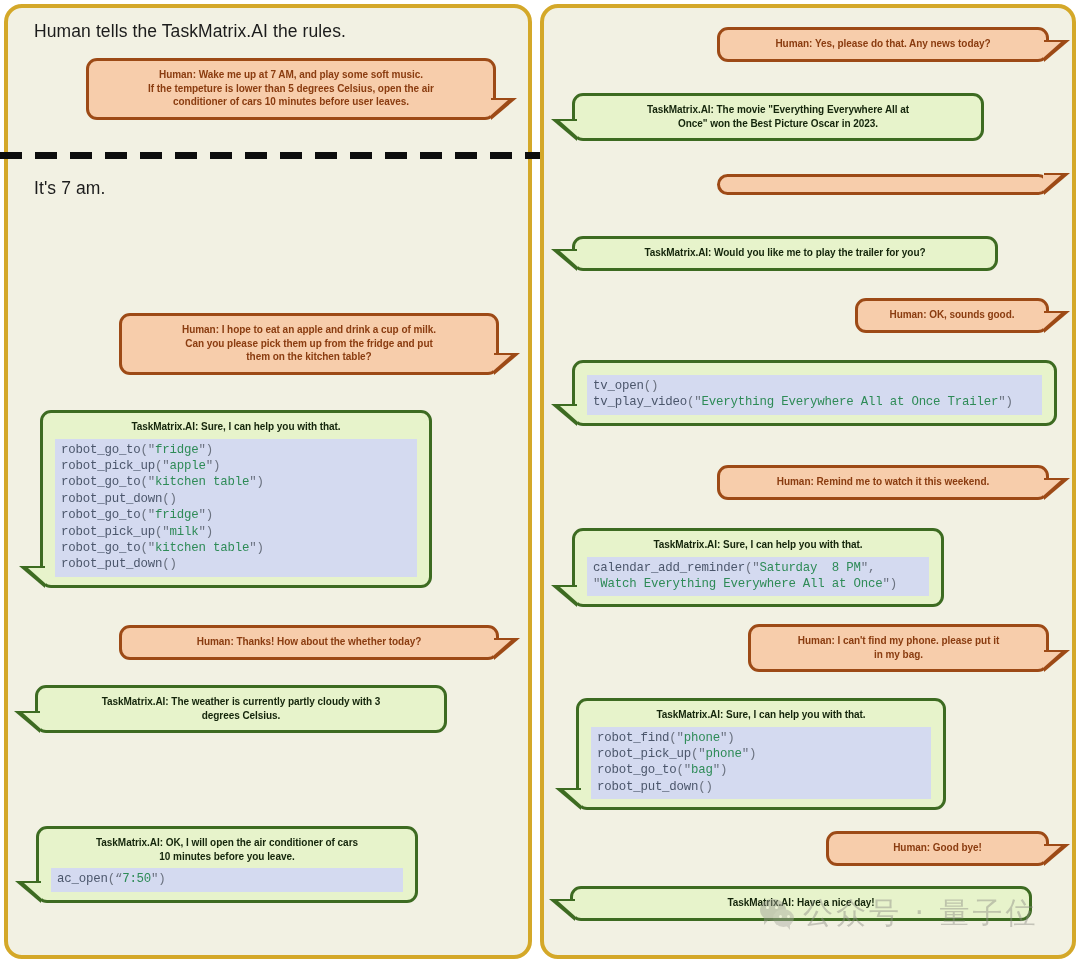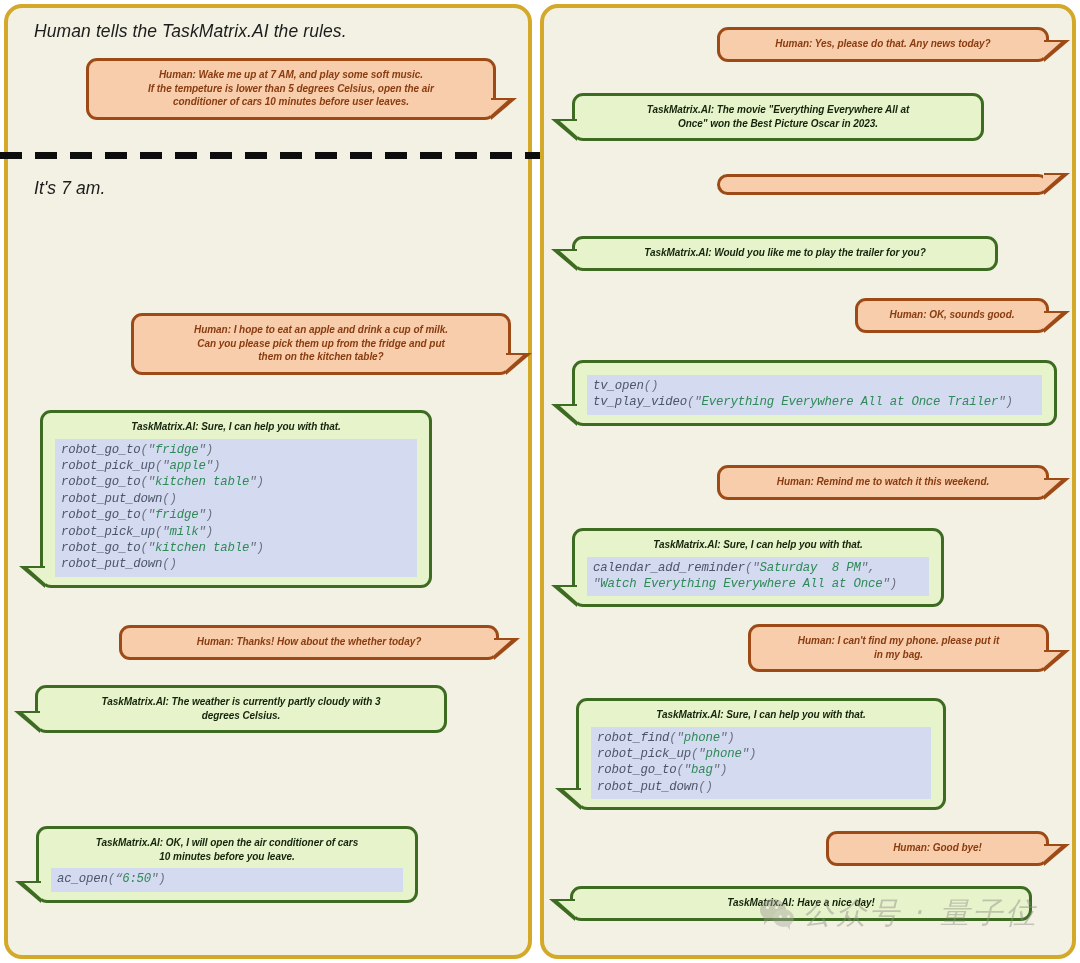--- a/index.html
+++ b/index.html
@@ -2,21 +2,21 @@
 <html><head>
 <meta charset="utf-8">
 <style>
   html,body{margin:0;padding:0;}
   body{
     width:1080px;height:963px;
     background:#ffffff;
     font-family:"Liberation Sans", sans-serif;
     overflow:hidden;
   }
-  .stage{position:relative;width:1080px;height:905px;font-style:italic;}
+  .stage{position:relative;width:1080px;height:905px;}
 
   
   .panel{
     position:absolute;
     background:#f2f1e3;
     border:4px solid #d4a829;
     border-radius:18px;
     box-sizing:border-box;
   }
   #panel-left{left:4px;top:4px;width:528px;height:955px;}
@@ -157,21 +157,21 @@
 
   <div class="caption" style="left:34px;top:178px;">It's 7 am.</div>
 
   <div class="bubble b-human" style="left:86px;top:58px;width:410px;">
     <div class="txt">Human: Wake me up at 7 AM, and play some soft music.<br>If the tempeture is lower than 5 degrees Celsius, open the air<br>conditioner of cars 10 minutes before user leaves.</div>
     <span class="tail tail-h-out"></span>
     <span class="tail tail-h-in"></span>
   </div>
 
 
-  <div class="bubble b-human" style="left:131px;top:313px;width:380px;">
+  <div class="bubble b-human" style="left:119px;top:313px;width:380px;">
     <div class="txt">Human: I hope to eat an apple and drink a cup of milk.<br>Can you please pick them up from the fridge and put<br>them on the kitchen table?</div>
     <span class="tail tail-h-out"></span>
     <span class="tail tail-h-in"></span>
   </div>
 
   <div class="bubble b-ai" style="left:40px;top:410px;width:392px;">
     <div class="txt">TaskMatrix.AI: Sure, I can help you with that.</div>
     <div class="code"><span>robot_go_to</span><span class="p">("</span><span class="s">fridge</span><span class="p">")</span><br><span>robot_pick_up</span><span class="p">("</span><span class="s">apple</span><span class="p">")</span><br><span>robot_go_to</span><span class="p">("</span><span class="s">kitchen table</span><span class="p">")</span><br><span>robot_put_down</span><span class="p">()</span><br><span>robot_go_to</span><span class="p">("</span><span class="s">fridge</span><span class="p">")</span><br><span>robot_pick_up</span><span class="p">("</span><span class="s">milk</span><span class="p">")</span><br><span>robot_go_to</span><span class="p">("</span><span class="s">kitchen table</span><span class="p">")</span><br><span>robot_put_down</span><span class="p">()</span></div>
     <span class="tail tail-a-out"></span>
     <span class="tail tail-a-in"></span>
@@ -185,21 +185,21 @@
 
   <div class="bubble b-ai" style="left:35px;top:685px;width:412px;">
     <div class="txt">TaskMatrix.AI: The weather is currently partly cloudy with 3<br>degrees Celsius.</div>
     <span class="tail tail-a-out"></span>
     <span class="tail tail-a-in"></span>
   </div>
 
 
   <div class="bubble b-ai" style="left:36px;top:826px;width:382px;">
     <div class="txt">TaskMatrix.AI: OK, I will open the air conditioner of cars<br>10 minutes before you leave.</div>
-    <div class="code"><span>ac_open</span><span class="p">(“</span><span class="s">6:50</span><span class="p">")</span></div>
+    <div class="code"><span>ac_open</span><span class="p">(“</span><span class="s">7:50</span><span class="p">")</span></div>
     <span class="tail tail-a-out"></span>
     <span class="tail tail-a-in"></span>
   </div>
 
   <div class="panel" id="panel-right"></div>
 
   <div class="bubble b-human" style="left:717px;top:27px;width:332px;">
     <div class="txt">Human: Yes, please do that.  Any news today?</div>
     <span class="tail tail-h-out"></span>
     <span class="tail tail-h-in"></span>

